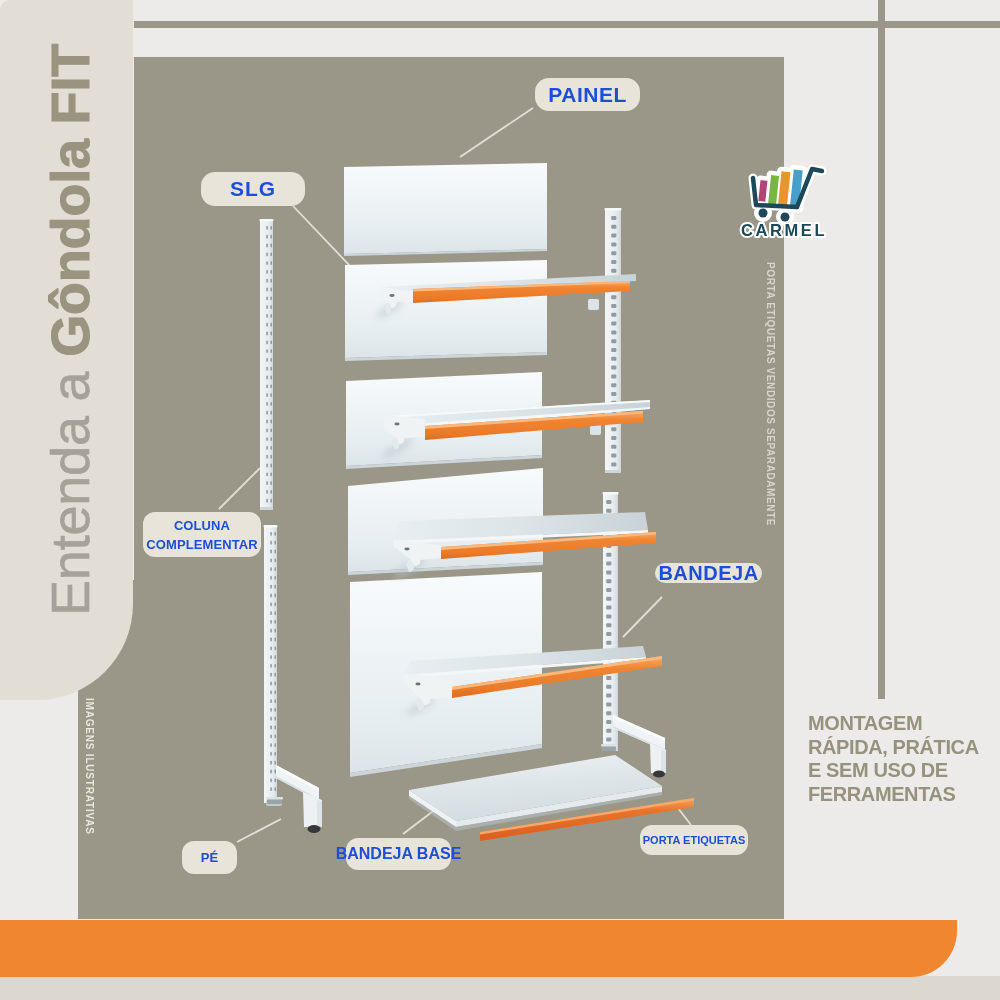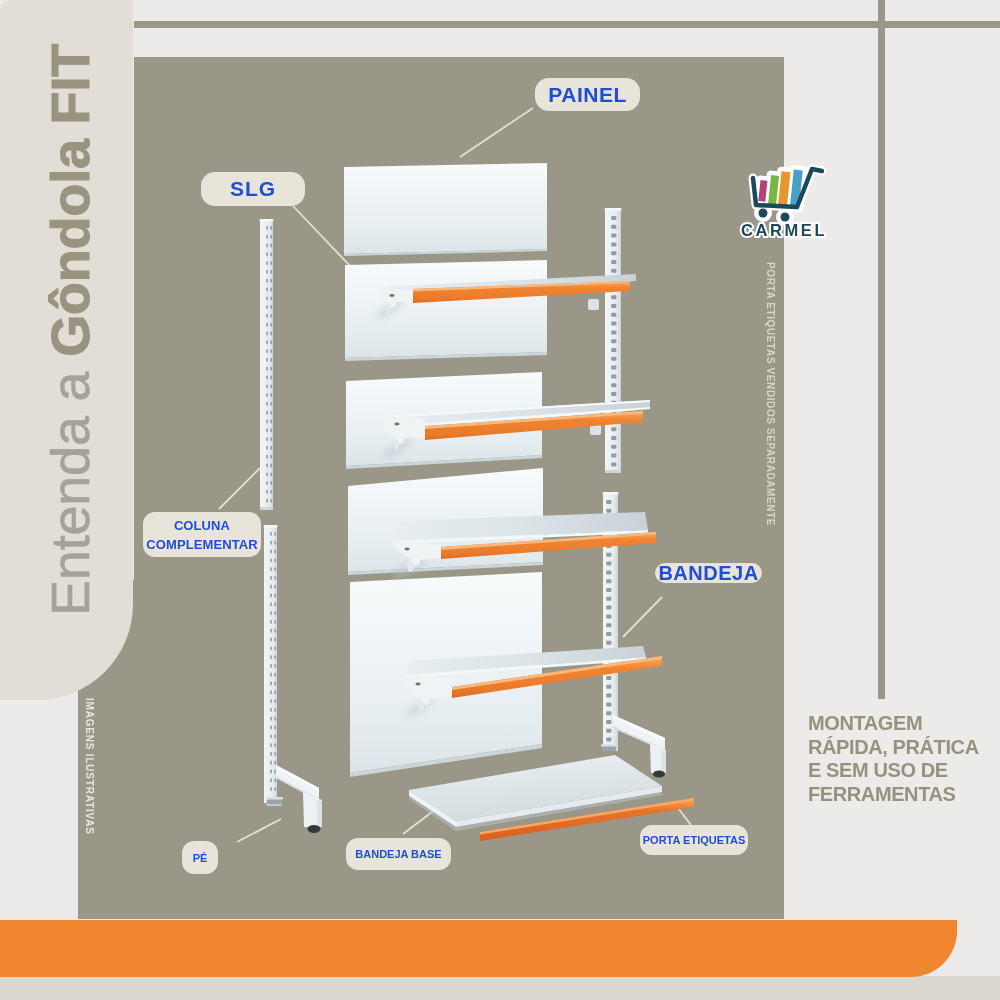--- a/index.html
+++ b/index.html
@@ -42,22 +42,22 @@
             color:#96927e;line-height:23.5px;letter-spacing:-0.4px;}
   
   .label{position:absolute;background:#e9e4d9;color:#1d4ed8;font-weight:700;
          display:flex;align-items:center;justify-content:center;white-space:nowrap;
          text-align:center;border-radius:14px;}
   #lb-coluna{white-space:normal;}
   #lb-painel{left:535px;top:78px;width:105px;height:33px;font-size:21px;letter-spacing:0.5px;}
   #lb-slg{left:201px;top:172px;width:104px;height:34px;font-size:21px;letter-spacing:1px;text-align:right;}
   #lb-coluna{left:143px;top:512px;width:118px;height:45px;font-size:13px;line-height:19px;letter-spacing:0.1px;border-radius:12px;}
   #lb-bandeja{left:655px;top:563px;width:107px;height:20px;font-size:20px;letter-spacing:0.5px;}
-  #lb-pe{left:182px;top:841px;width:36px;height:33px;font-size:11px;border-radius:12px;text-align:right;}
-  #lb-bbase{left:346px;top:838px;width:105px;height:32px;font-size:11px;border-radius:12px;}
+  #lb-pe{left:182px;top:841px;width:55px;height:33px;font-size:13px;border-radius:12px;text-align:right;}
+  #lb-bbase{left:346px;top:838px;width:105px;height:32px;font-size:16px;border-radius:12px;}
   #lb-petiq{left:640px;top:825px;width:108px;height:30px;font-size:11px;border-radius:12px;}
 </style>
 </head>
 <body>
   <div class="abs" id="strip-bottom"></div>
   <div class="abs" id="band-orange"></div>
   <div class="abs" id="panel"></div>
   <div class="abs" id="panel2"></div>
   <div class="abs" id="hline"></div>
   <div class="abs" id="vline"></div>

